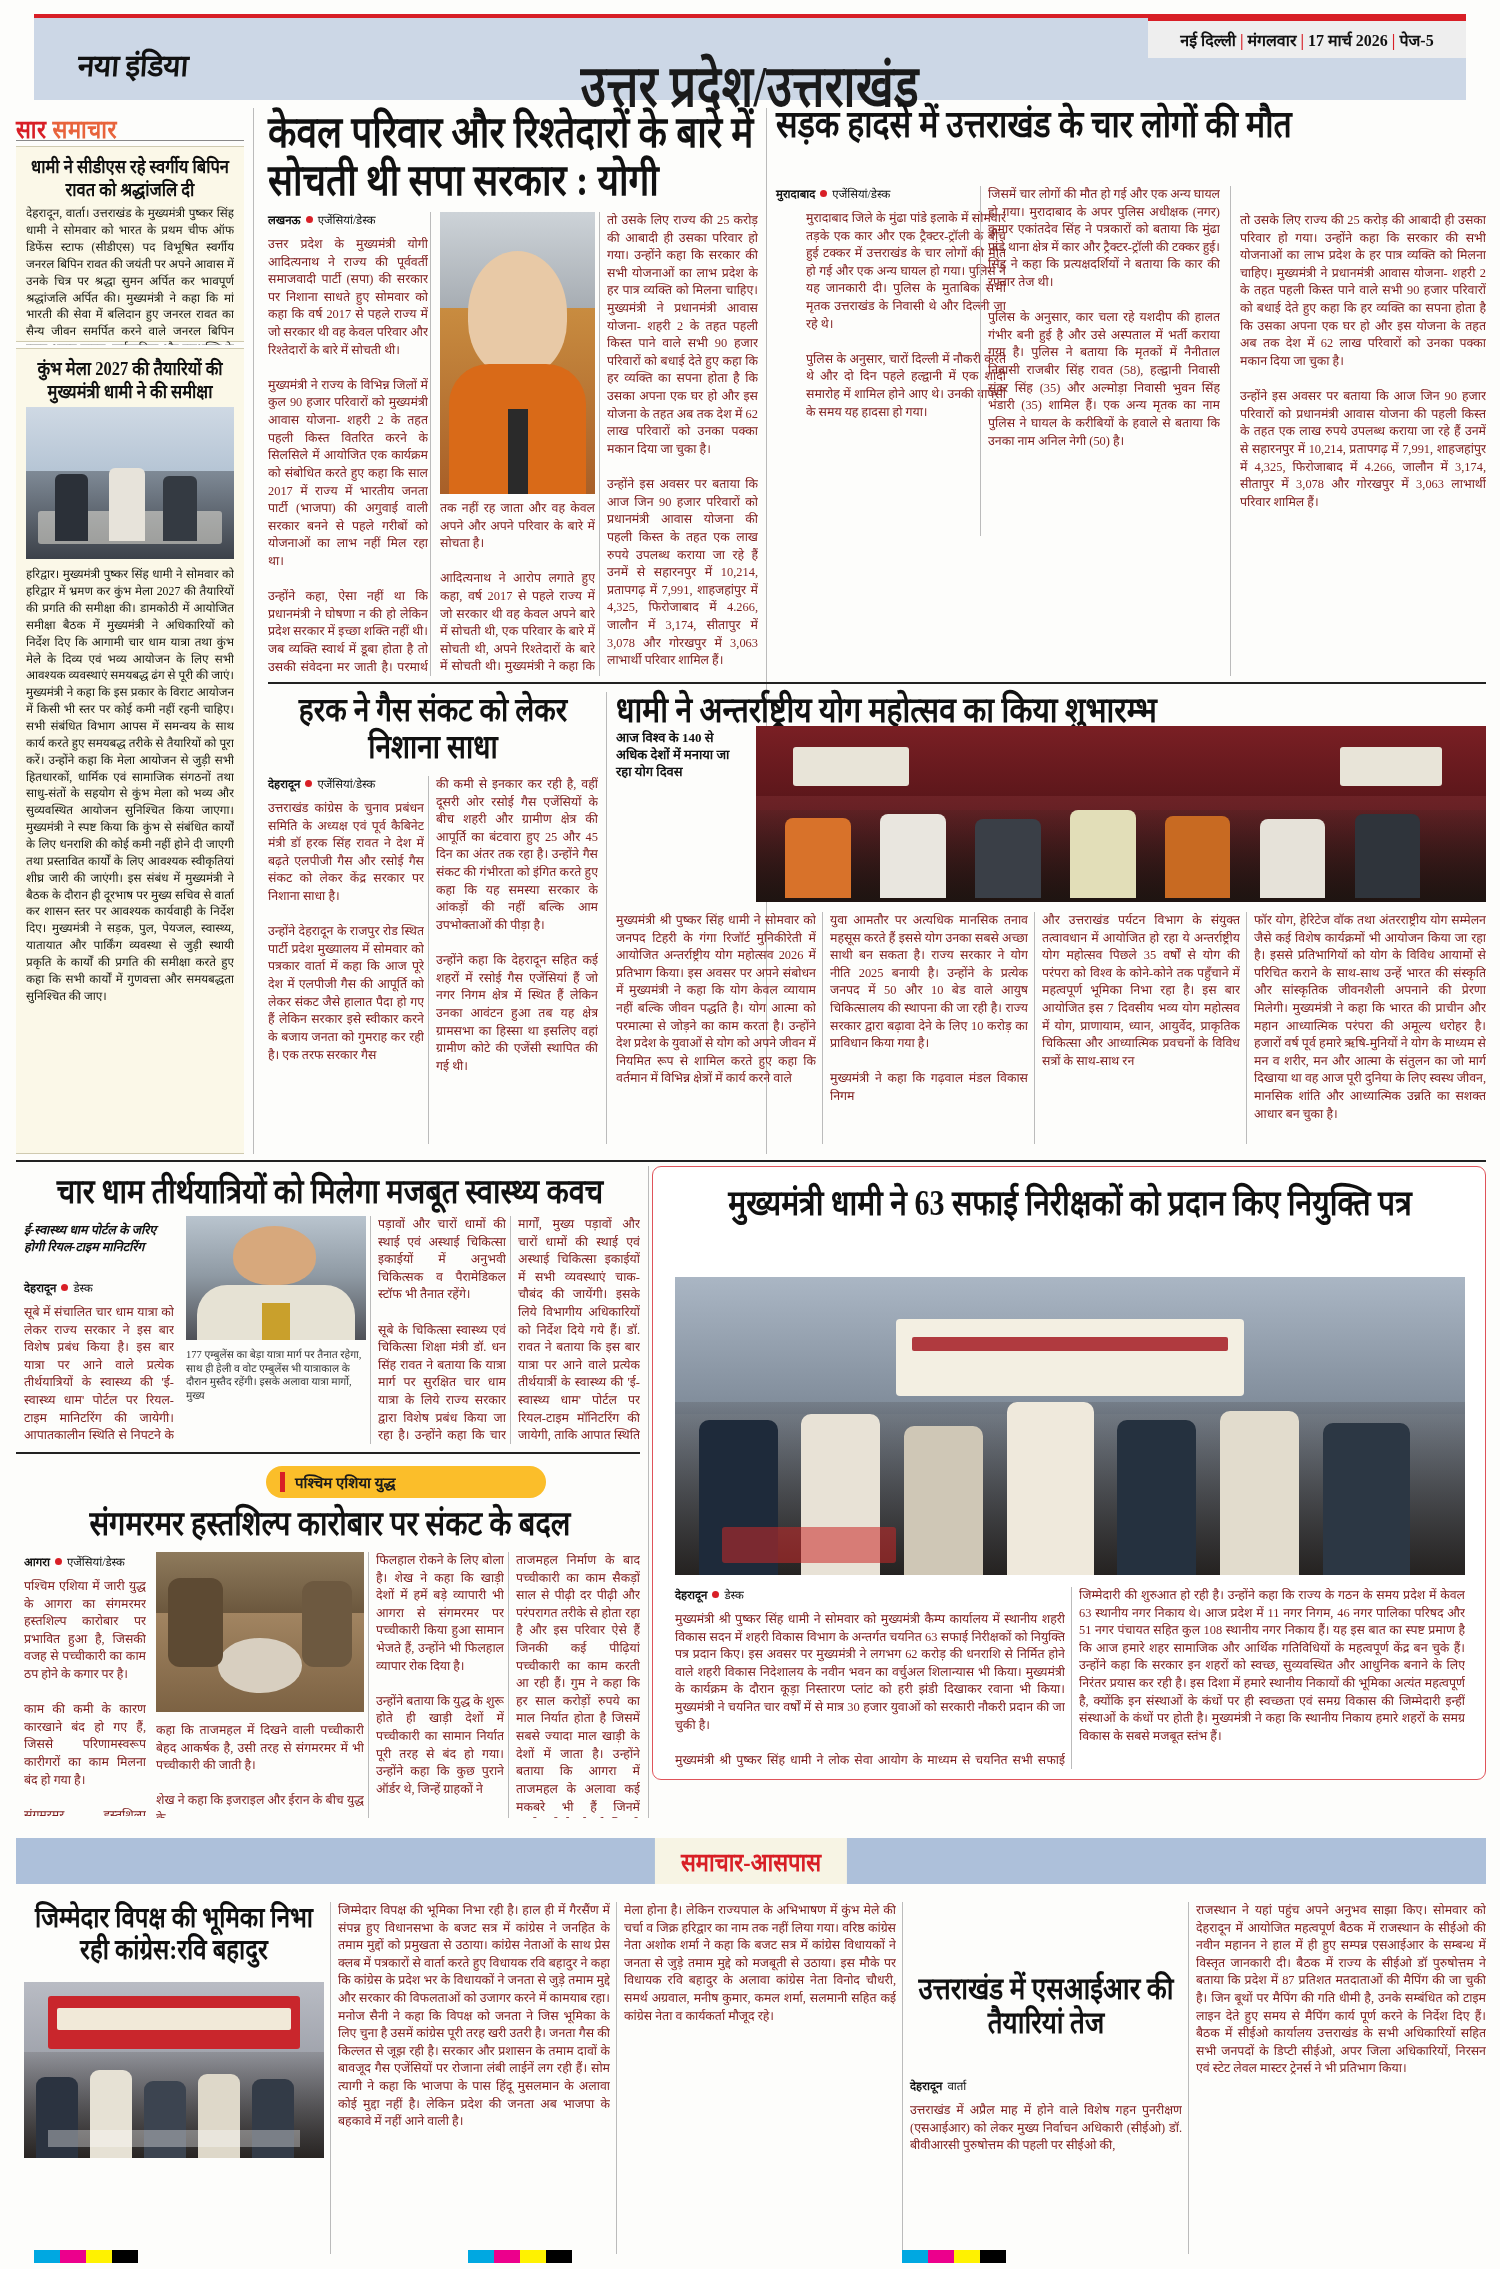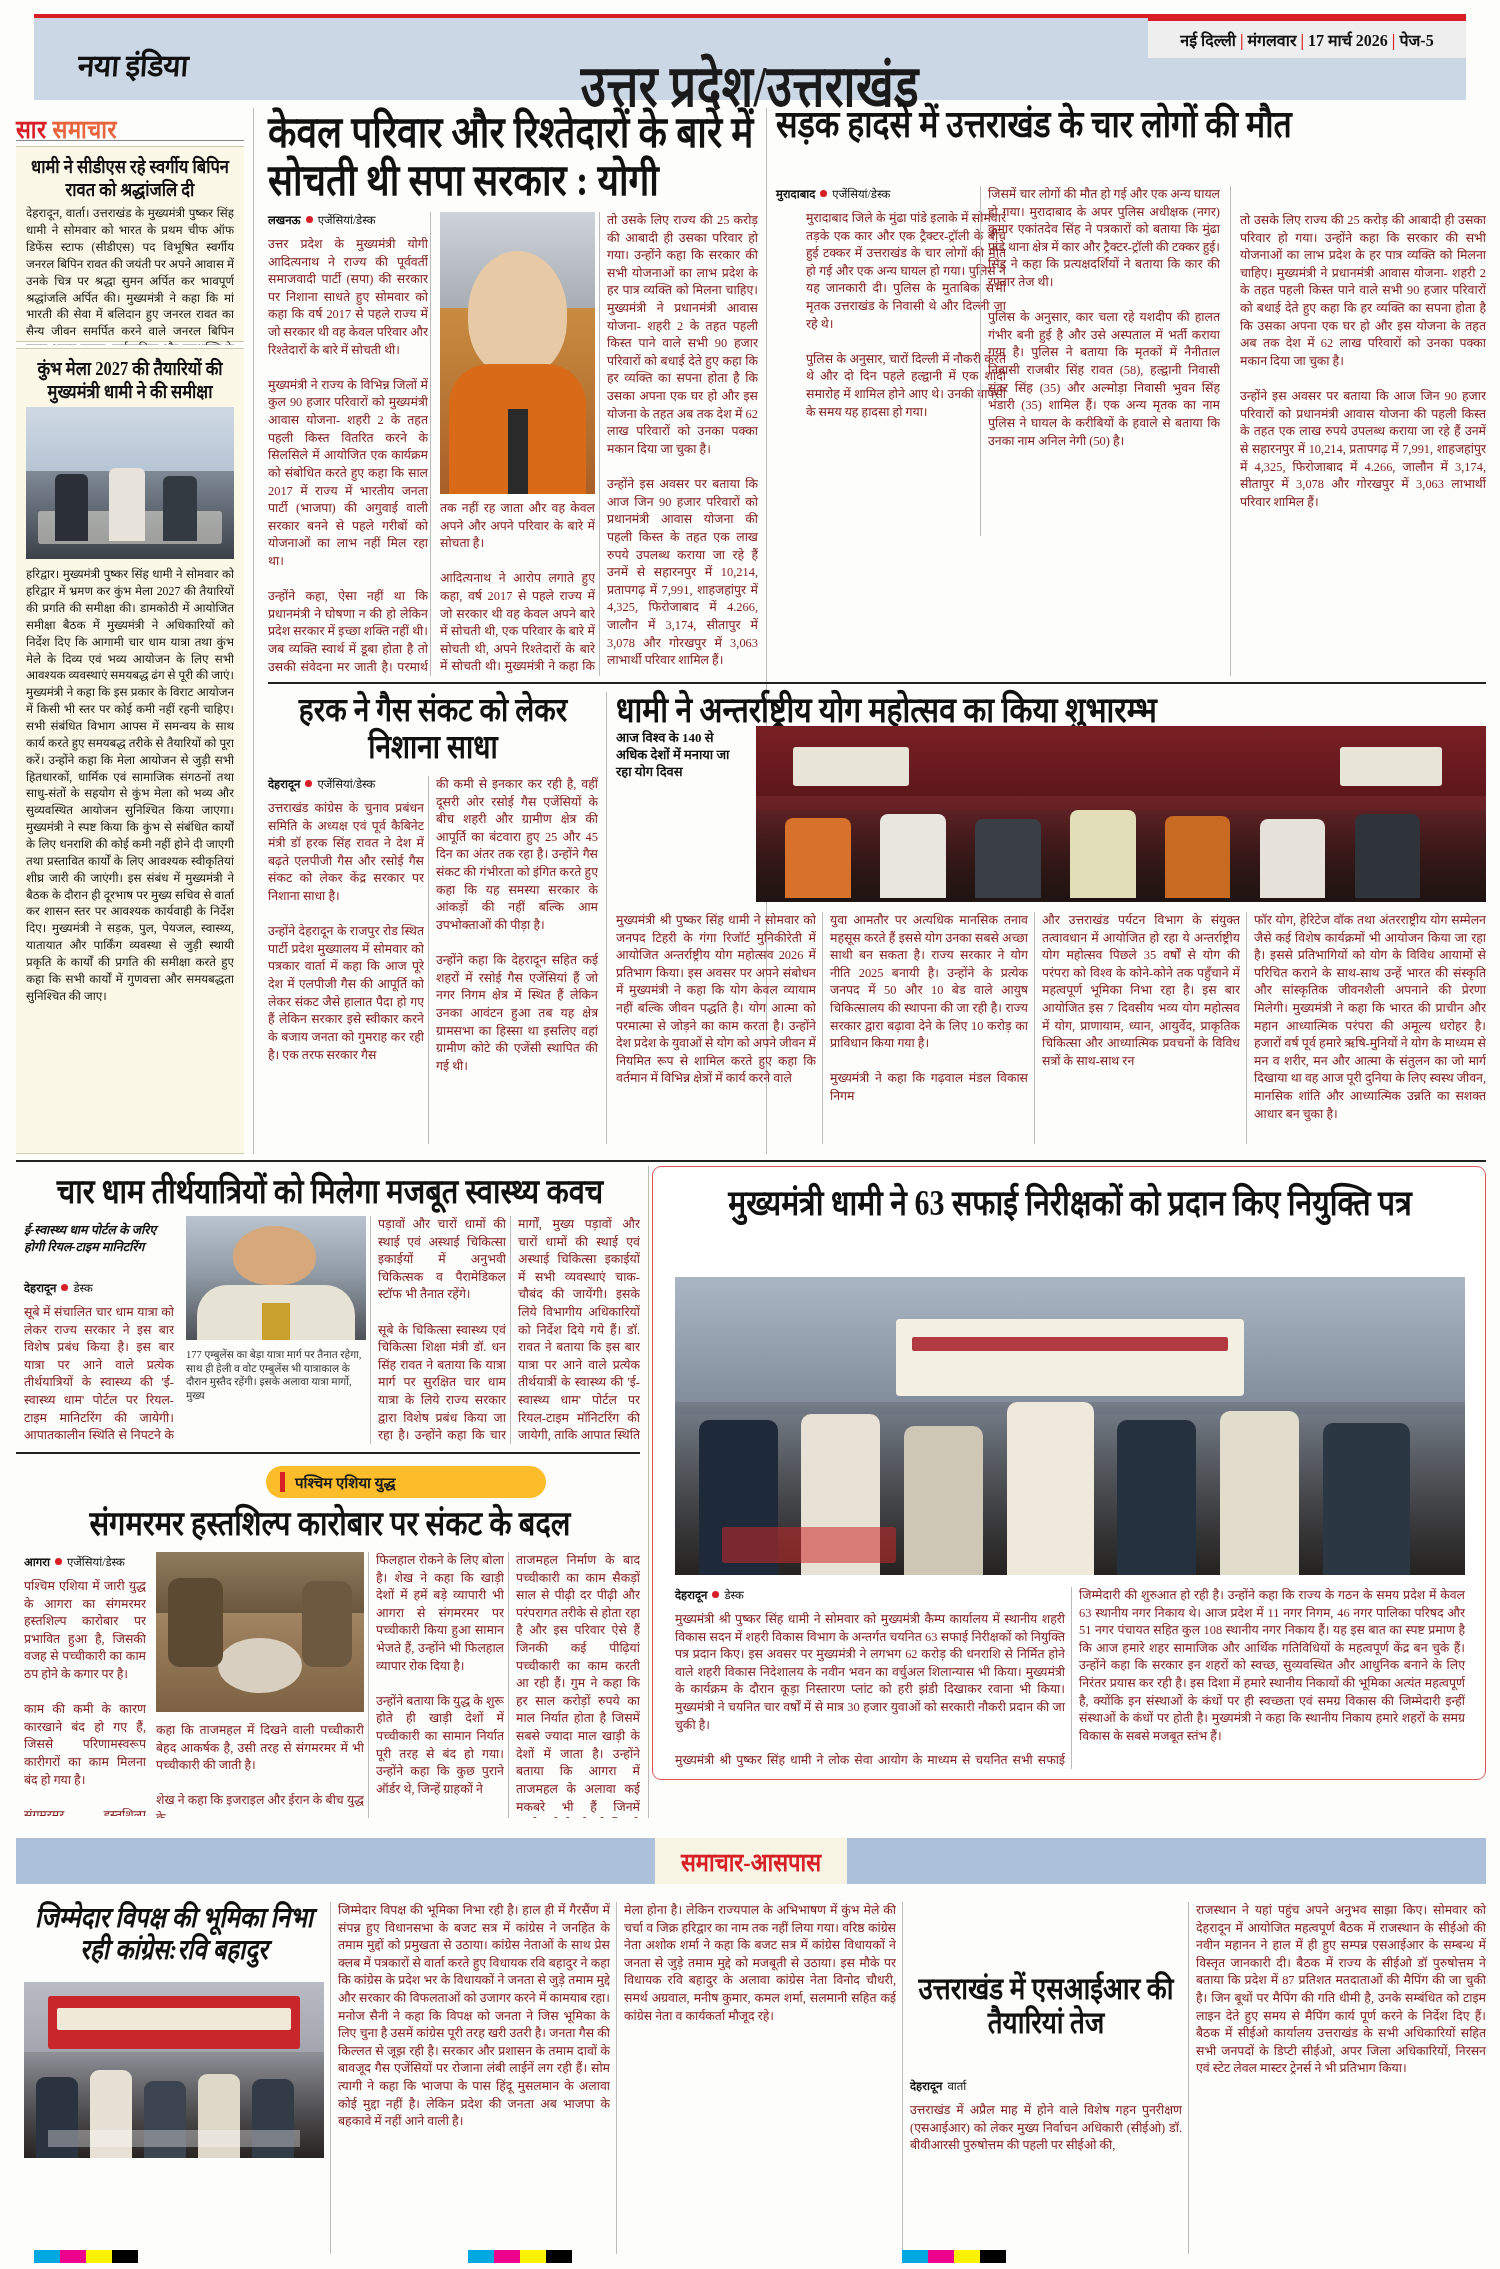--- a/index.html
+++ b/index.html
@@ -439,21 +439,21 @@
   <div class="col-rule" style="left:368px; top:1552px; height:266px;"></div>
   <div class="col-rule" style="left:508px; top:1552px; height:266px;"></div>
   <div class="col-rule" style="left:648px; top:1166px; height:652px;"></div>
 
   <div class="band" style="left:16px; top:1838px; width:1470px;">
     <div class="center">
       <span>समाचार-आसपास</span>
     </div>
   </div>
 
-  <div style="position:absolute; left:24px; top:1902px; width:300px;font-style:italic;">
+  <div style="position:absolute; left:24px; top:1902px; width:300px;">
     <div class="hl" style="width:300px; font-size:24px; text-align:center;">जिम्मेदार विपक्ष की भूमिका निभा रही कांग्रेस:रवि बहादुर</div>
   </div>
 
   <div class="photo" style="position:absolute; left:24px; top:1982px; width:300px; height:176px;">
     <div class="ph-press"></div>
     <div style="position:absolute; left:8%; top:8%; width:84%; height:30%; background:#c9262c; border-radius:3px;"></div>
     <div style="position:absolute; left:11%; top:15%; width:78%; height:12%; background:#f1e9d8; border-radius:2px;"></div>
     <div class="ph-figs" style="height:60%;"></div>
     <div style="position:absolute; left:4%; bottom:0; width:14%; height:46%; background:#2b3340; border-radius:9px 9px 0 0;"></div>
     <div style="position:absolute; left:22%; bottom:0; width:14%; height:50%; background:#e6e1d4; border-radius:9px 9px 0 0;"></div>

